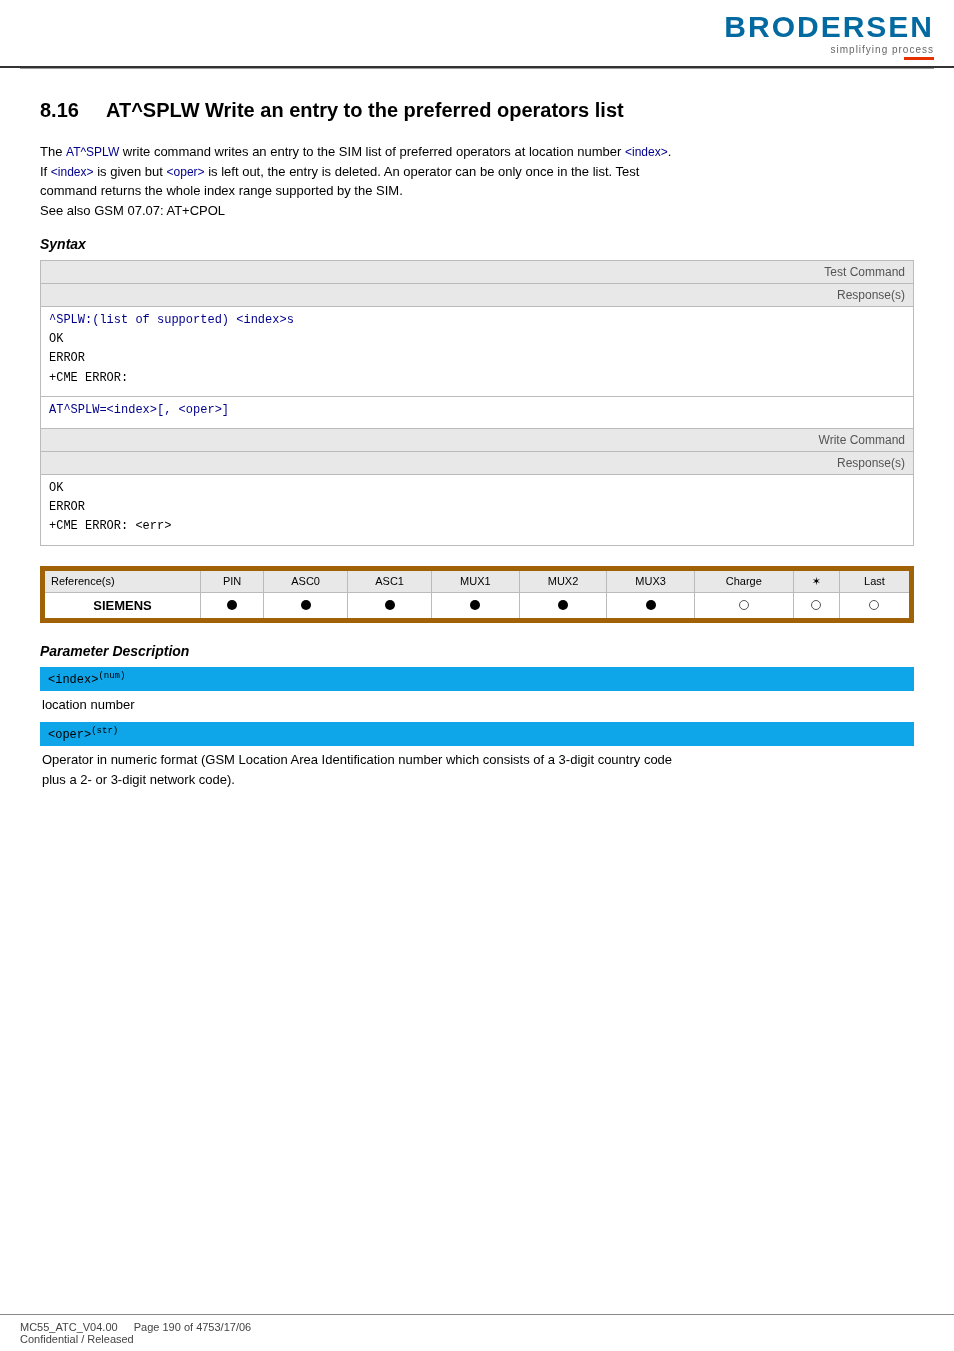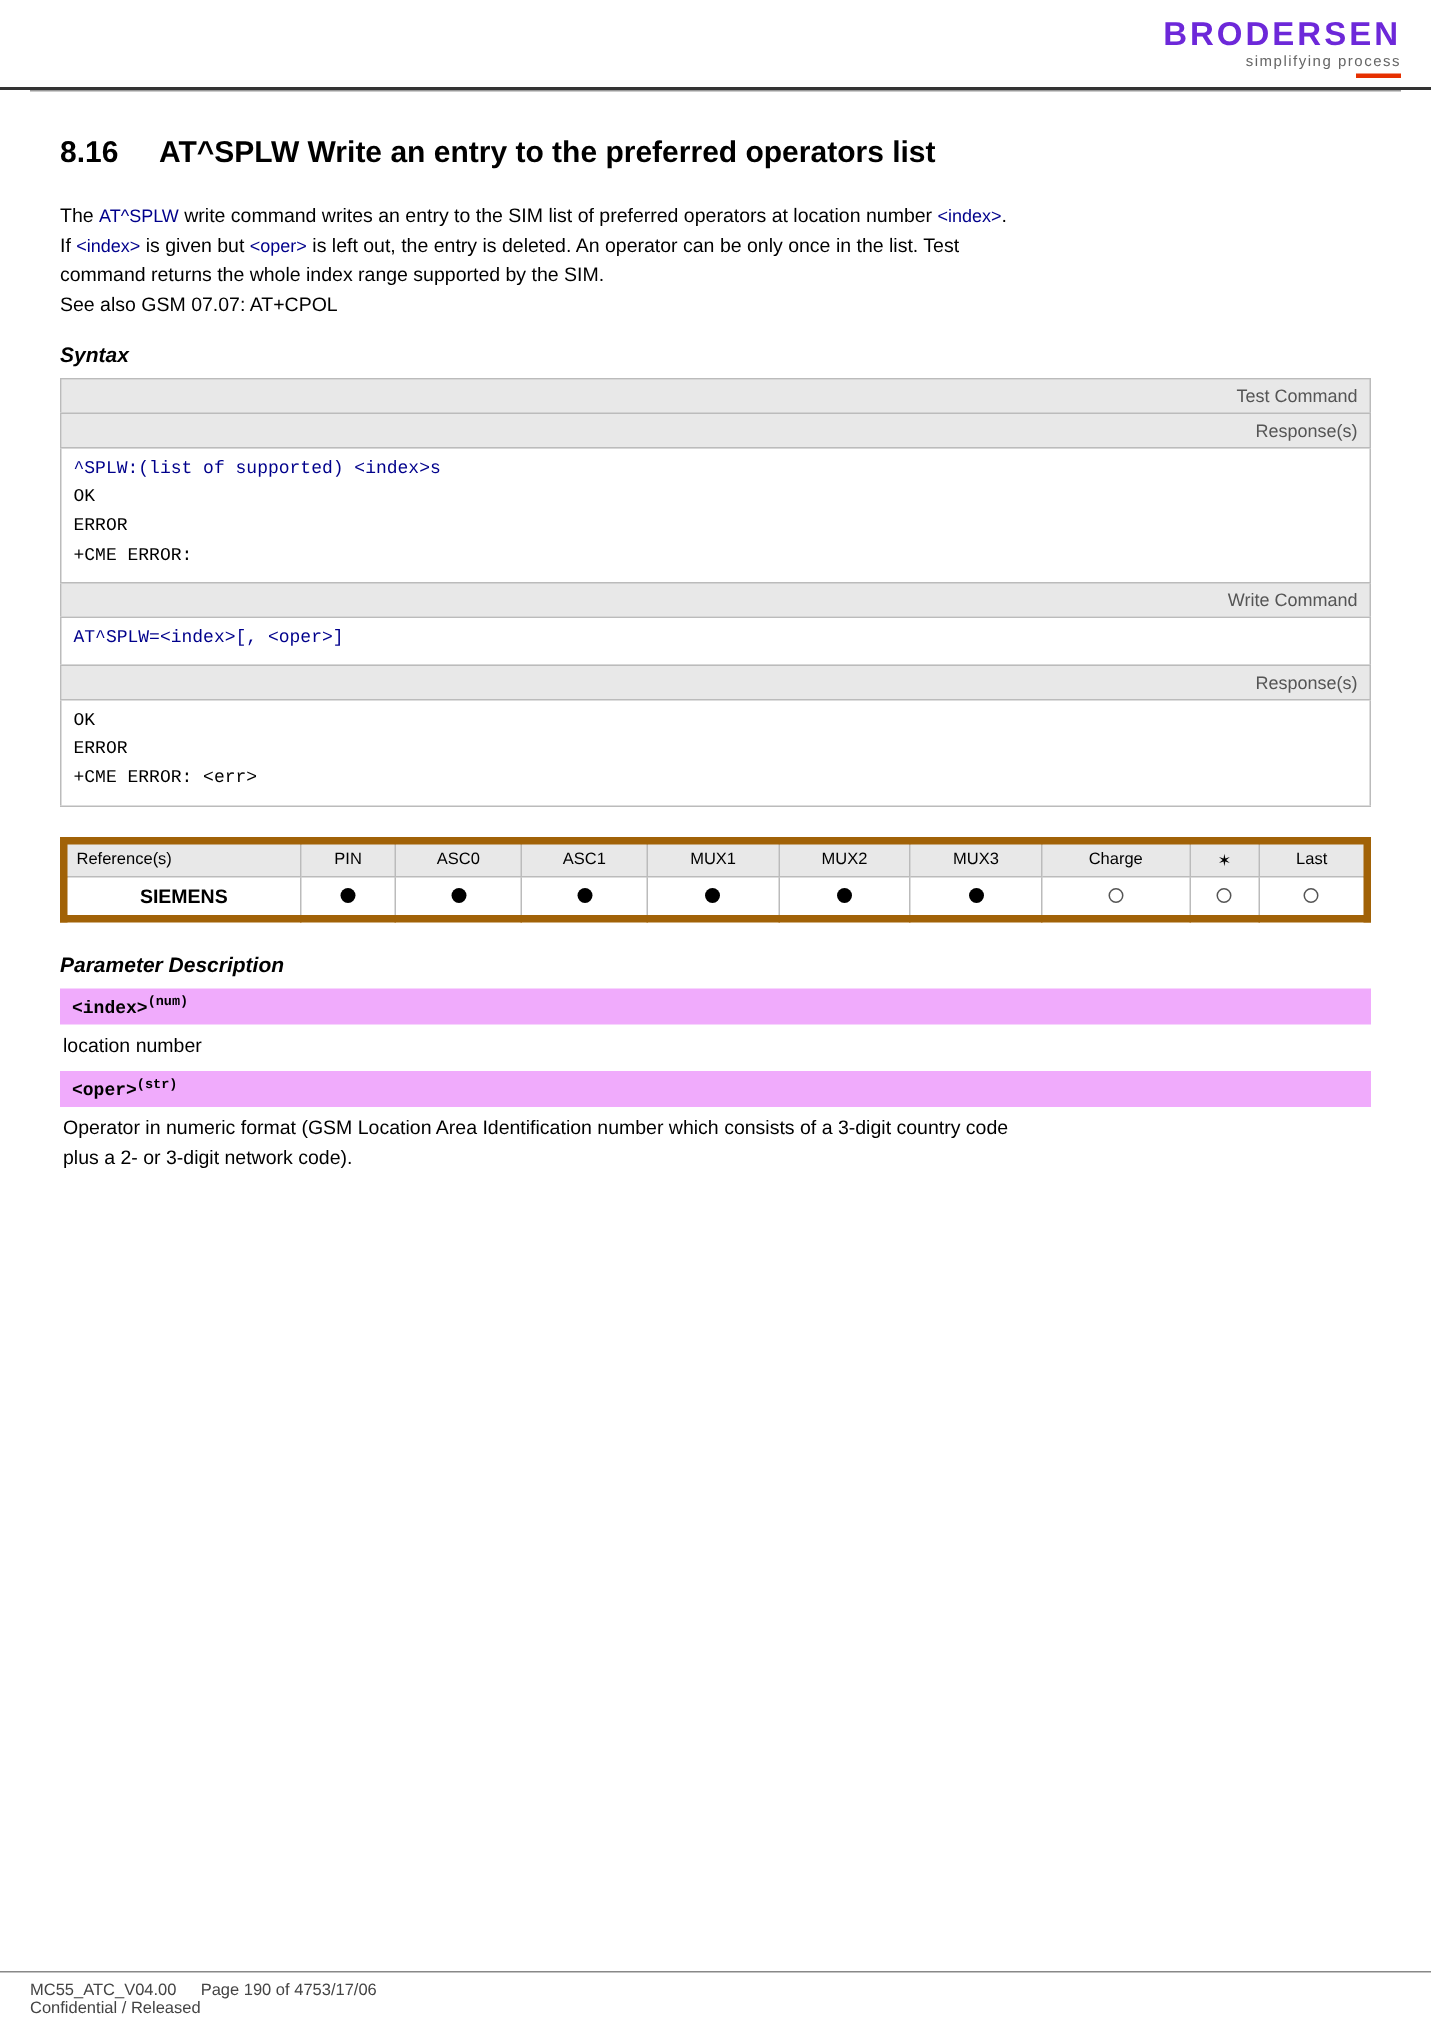--- a/index.html
+++ b/index.html
@@ -19,24 +19,24 @@
       justify-content: flex-end;
       padding: 10px 20px 6px 20px;
       border-bottom: 2px solid #333;
     }
     .logo-area {
       display: flex;
       flex-direction: column;
       align-items: flex-end;
     }
     .logo-text {
-      font-size: 22px;
+      font-size: 30px;
       font-weight: bold;
       letter-spacing: 2px;
-      color: #6d28d9;
+      color: #0369a1;
     }
     .logo-tagline {
       font-size: 10px;
       color: #666;
       letter-spacing: 1px;
     }
     .logo-bar {
       width: 30px;
       height: 3px;
       background: #e63000;
@@ -143,27 +143,26 @@
       display: inline-block;
       width: 10px;
       height: 10px;
       border: 1.5px solid #555;
       border-radius: 50%;
       background: #fff;
     }
 
     
     .param-box {
-      background: #f0abfc;
+      background: #0ea5e9;
       padding: 4px 8px;
       font-family: 'Courier New', Courier, monospace;
       font-size: 12px;
       margin-bottom: 4px;
       margin-top: 8px;
-      font-weight: bold;
     }
     .param-box sup {
       font-size: 9px;
     }
     .param-desc {
       font-size: 13px;
       margin-bottom: 8px;
       padding-left: 2px;
       line-height: 1.5;
     }
@@ -232,26 +231,26 @@
     <tr>
       <td class="row-content">
         <span class="blue">^SPLW:(list of supported) &lt;index&gt;s</span><br>
         OK<br>
         ERROR<br>
         +CME ERROR:
       </td>
     </tr>
 
     <tr>
-      <td class="row-header">Write Command</td>
-    </tr>
-    <tr>
       <td class="row-content">
         <span class="blue">AT^SPLW=&lt;index&gt;[, &lt;oper&gt;]</span>
       </td>
+    </tr>
+    <tr>
+      <td class="row-header">Write Command</td>
     </tr>
     <tr>
       <td class="row-header">Response(s)</td>
     </tr>
     <tr>
       <td class="row-content">
         OK<br>
         ERROR<br>
         +CME ERROR: &lt;err&gt;
       </td>

